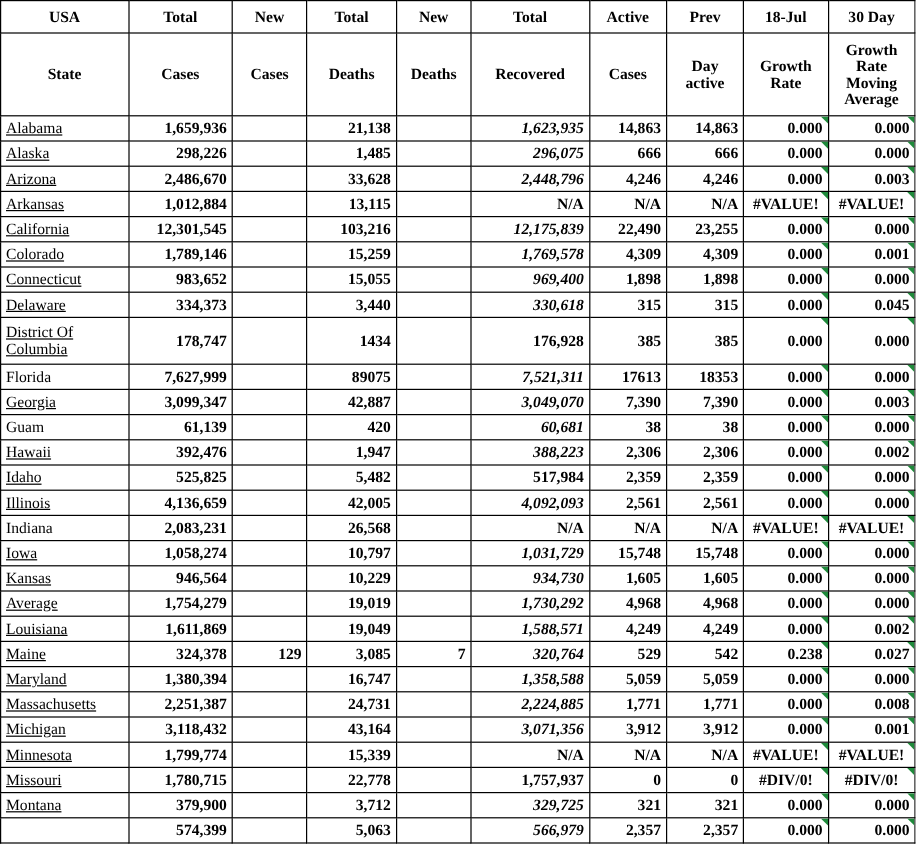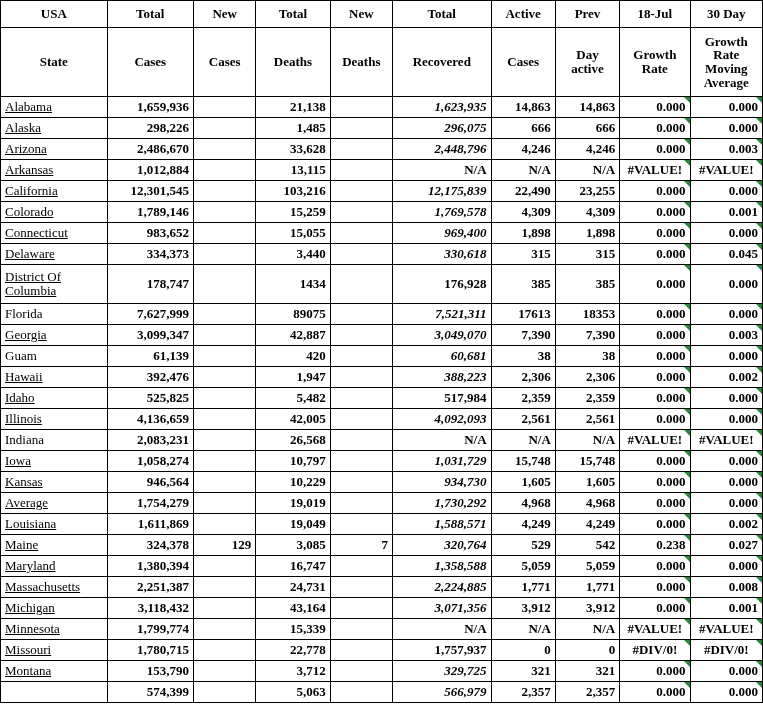--- a/index.html
+++ b/index.html
@@ -442,21 +442,21 @@
         <td class="num">22,778</td>
         <td class="num"></td>
         <td class="num">1,757,937</td>
         <td class="num">0</td>
         <td class="num">0</td>
         <td class="err flagged">#DIV/0!</td>
         <td class="err flagged">#DIV/0!</td>
       </tr>
       <tr class="datarow">
         <td class="state"><span class="nm">Montana</span></td>
-        <td class="num">153,790</td>
+        <td class="num">379,900</td>
         <td class="num"></td>
         <td class="num">3,712</td>
         <td class="num"></td>
         <td class="num ital">329,725</td>
         <td class="num">321</td>
         <td class="num">321</td>
         <td class="num flagged">0.000</td>
         <td class="num flagged">0.000</td>
       </tr>
       <tr class="datarow">

